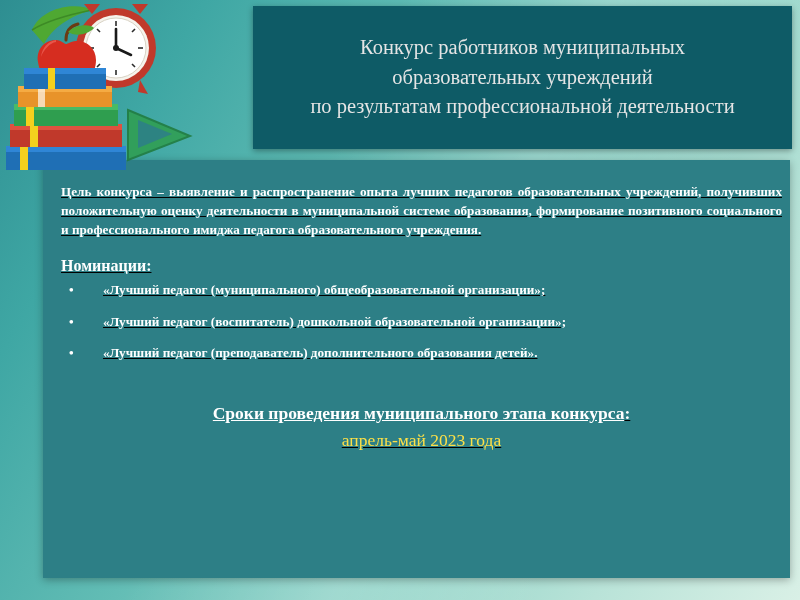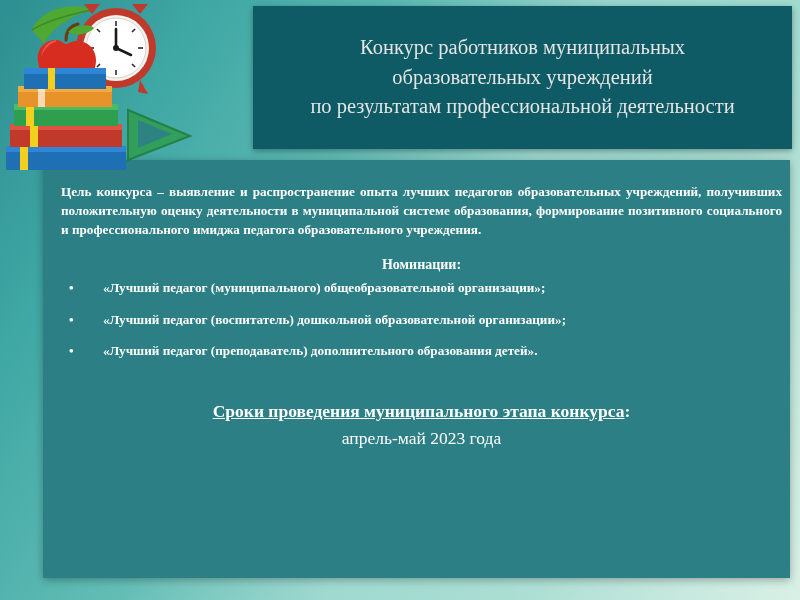--- a/index.html
+++ b/index.html
@@ -64,35 +64,35 @@
     height: 418px;
     background: #2d7f86;
     box-shadow: 0 2px 8px rgba(0,0,0,0.30);
     z-index: 5;
   }
   .body-inner {
     position: absolute;
     left: 18px;
     top: 22px;
     right: 8px;
+    text-decoration: underline;
   }
   .para {
     color: #ffffff;
     font-size: 13.2px;
     font-weight: bold;
     line-height: 1.45;
     text-align: justify;
     margin: 0 0 16px 0;
   }
   .nominations-label {
     color: #ffffff;
-    font-size: 14px;
+    font-size: 16px;
     font-weight: bold;
     margin: 18px 0 6px 0;
-    text-align: center;
   }
   .bullets {
     list-style: none;
     margin: 0;
     padding: 0;
   }
   .bullets li {
     position: relative;
     color: #ffffff;
     font-size: 13.2px;
@@ -115,21 +115,21 @@
   .deadline-heading {
     color: #ffffff;
     font-size: 17.5px;
     font-weight: bold;
     margin: 0 0 6px 0;
   }
   .deadline-heading .u {
     text-decoration: underline;
   }
   .deadline-date {
-    color: #ffffff;
+    color: #fde047;
     font-size: 17.5px;
     margin: 0;
   }
 
   
   .footer-link {
     position: absolute;
     left: 527px;
     top: 572px;
     color: #4ad7c8;

